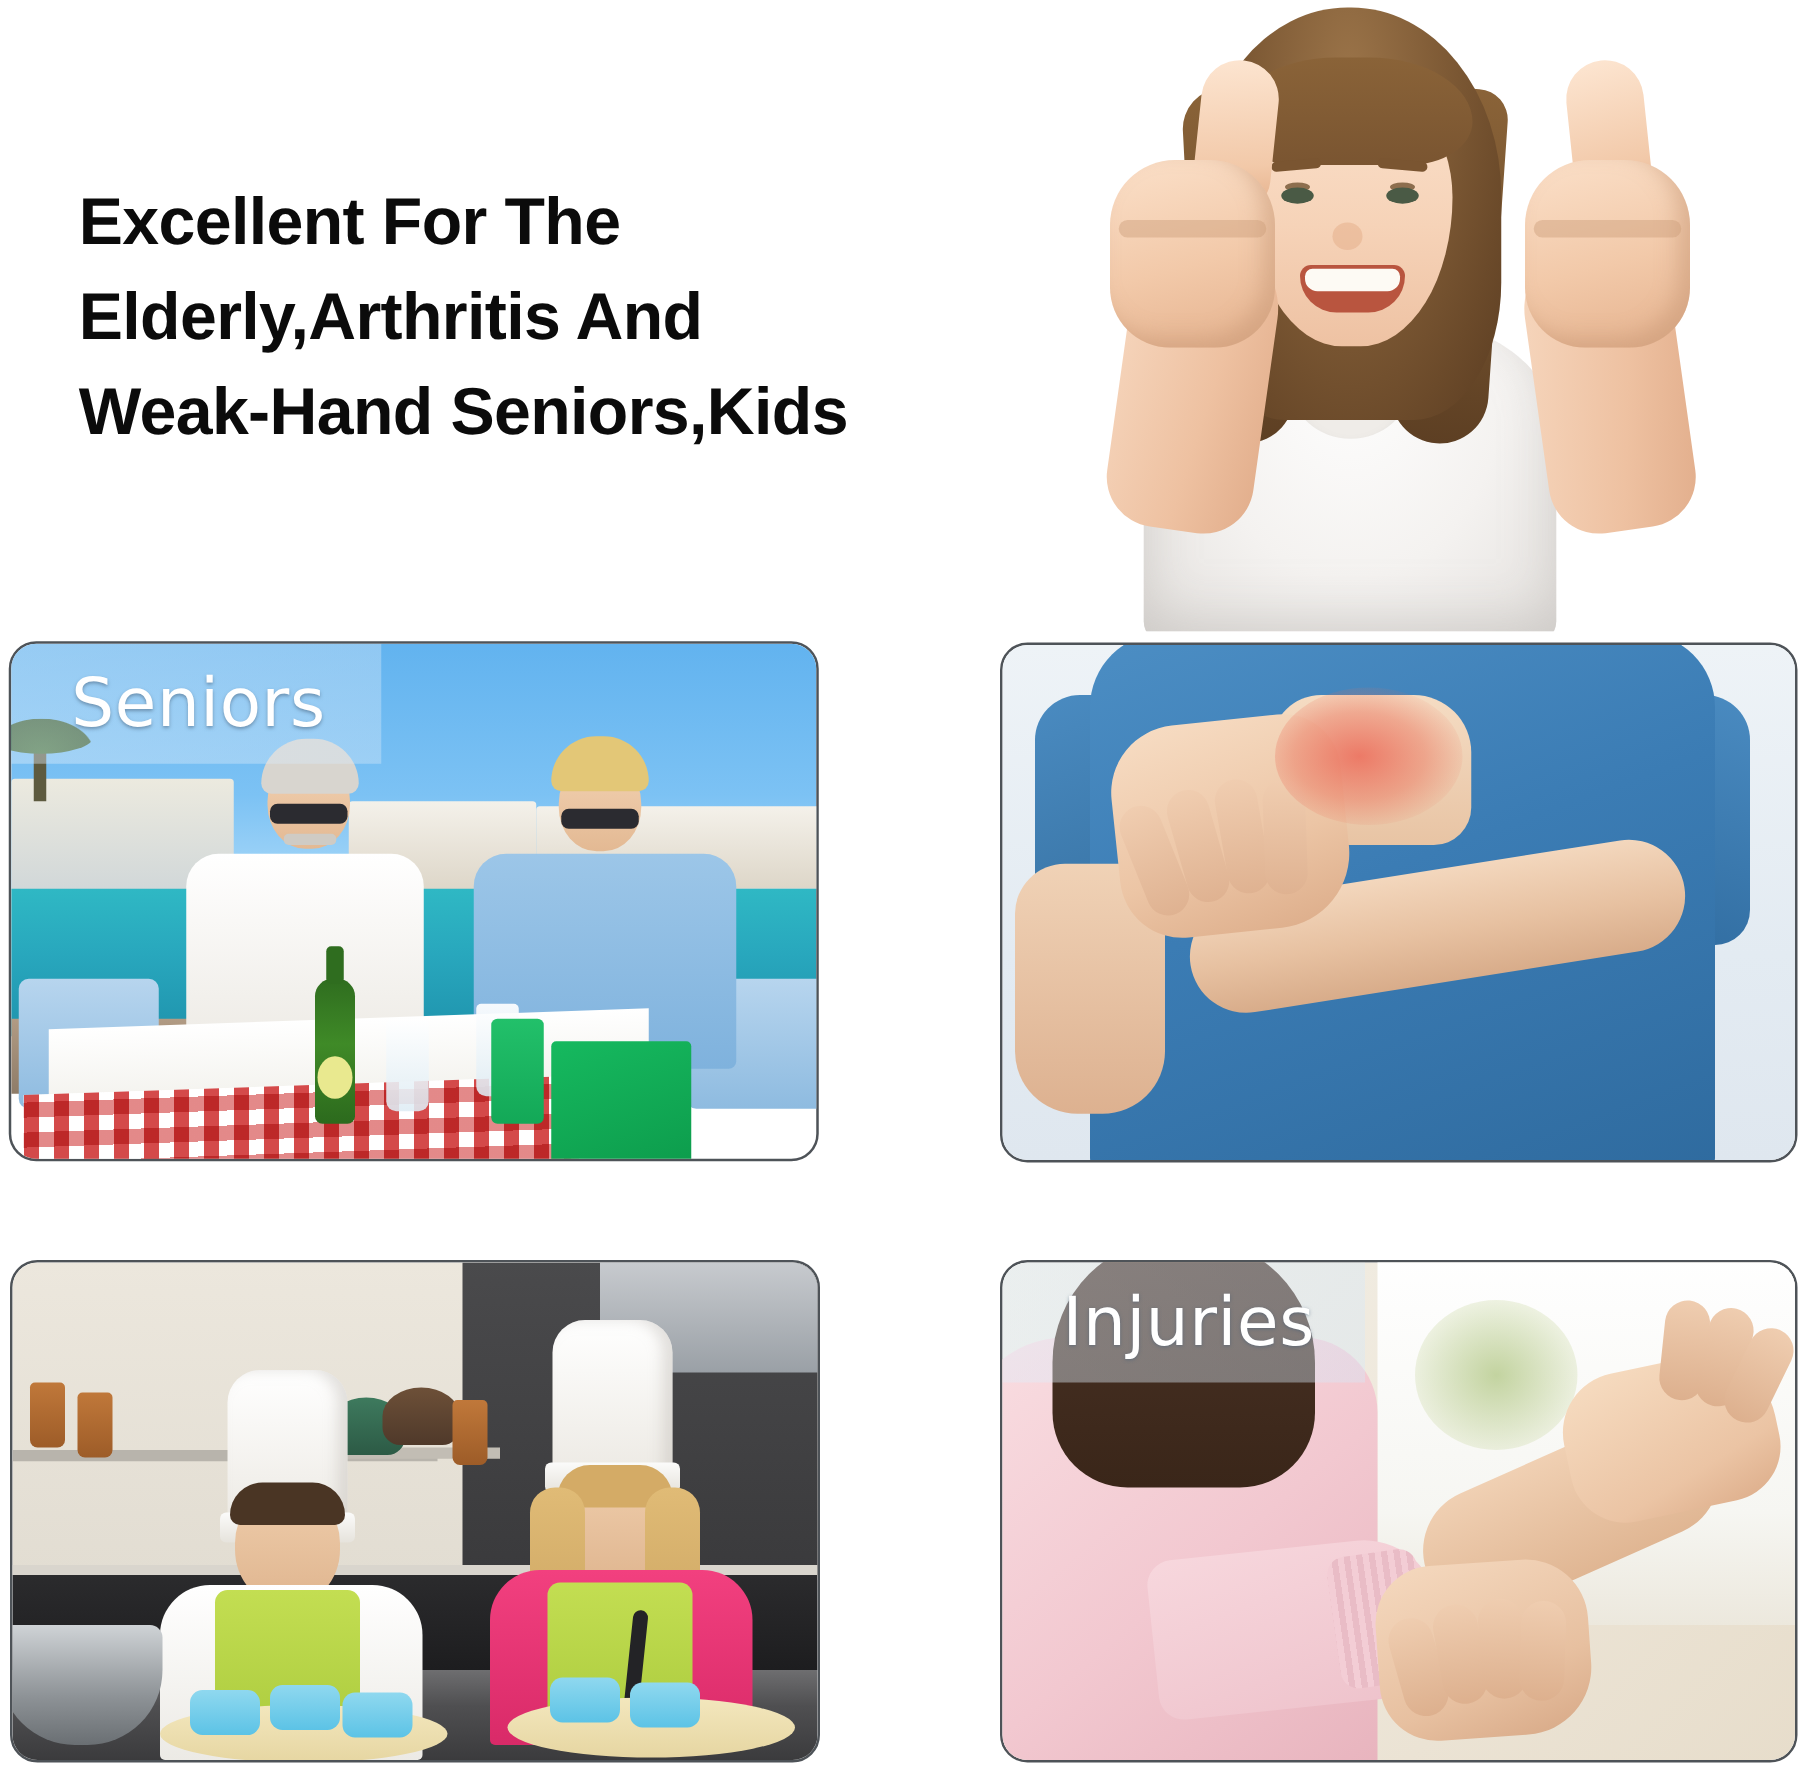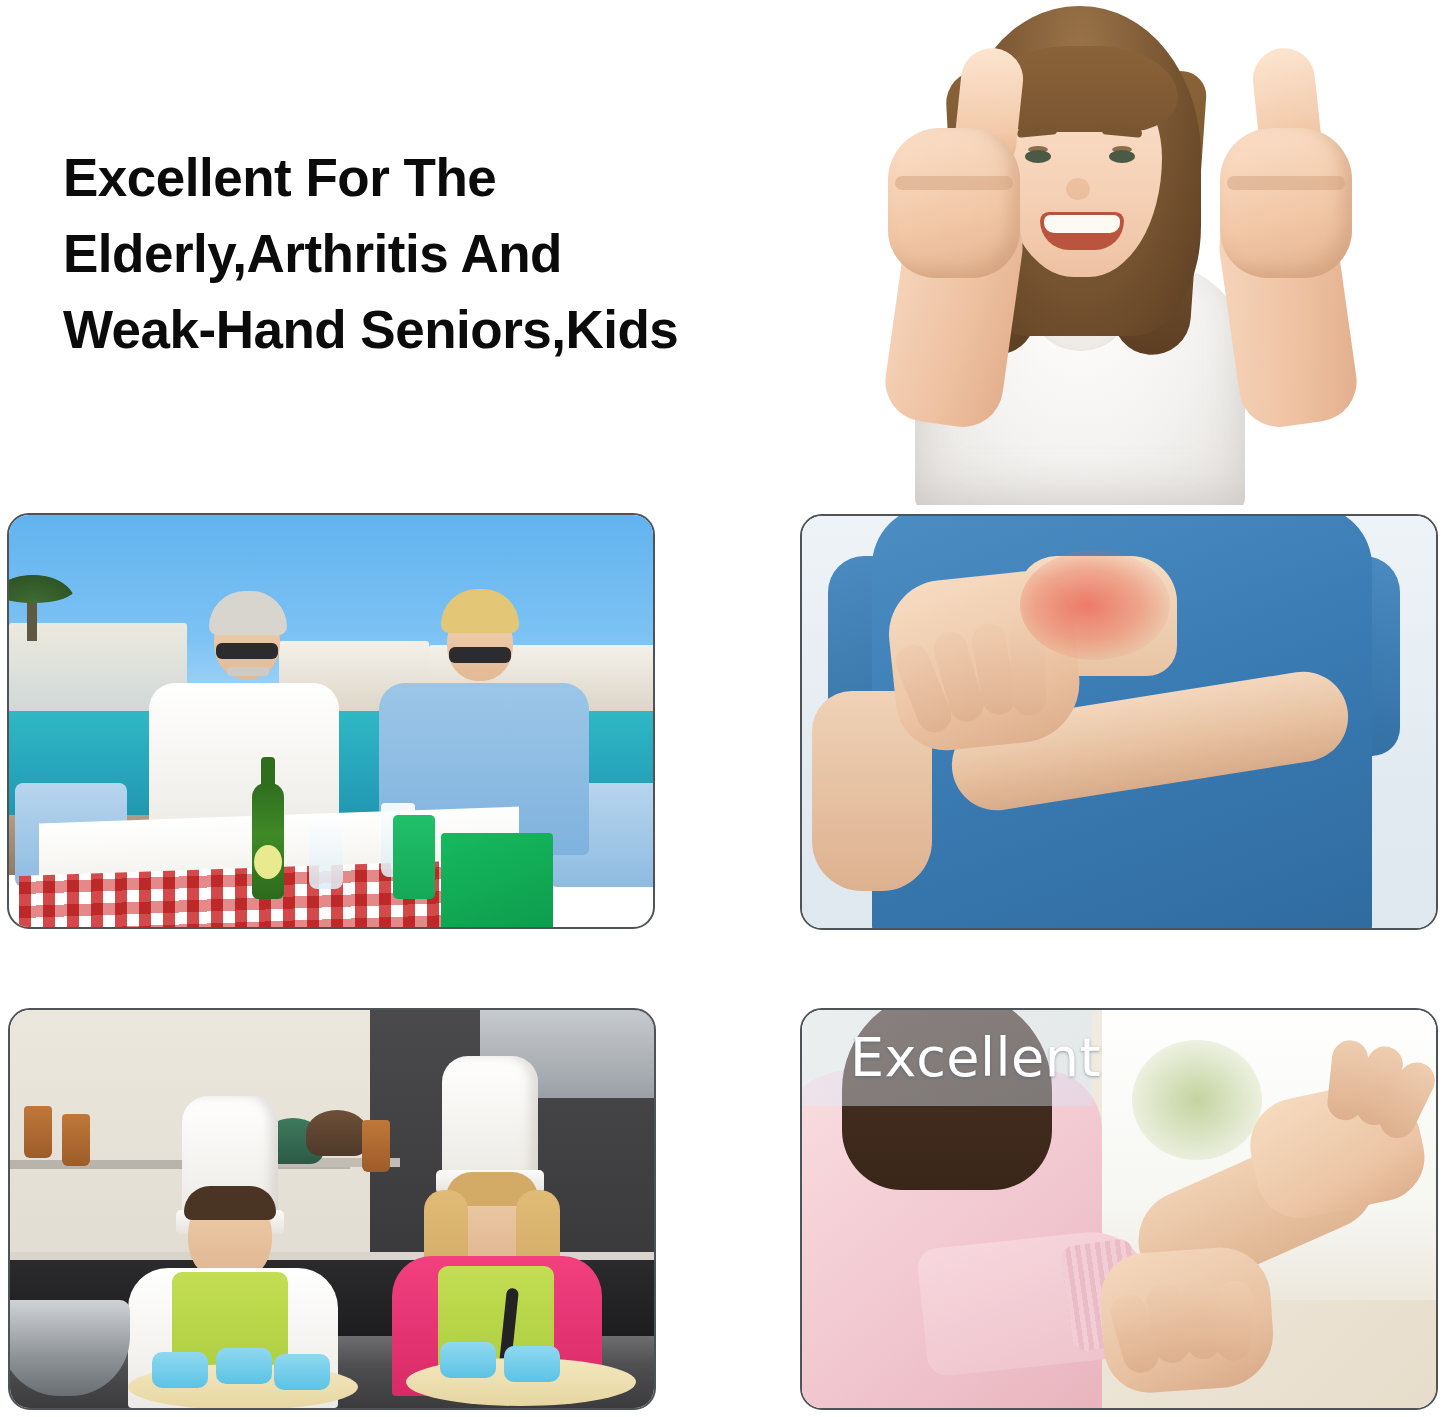--- a/index.html
+++ b/index.html
@@ -618,20 +618,23 @@
     <div class="cloth"></div>
     <div class="bottle">
       <div class="bottle-label"></div>
     </div>
     <div class="glass g1"></div>
     <div class="glass g2"></div>
     <div class="greencan"></div>
     <div class="greenbag"></div>
   </div>
 
+  <div class="label-band" id="band-seniors">
+    <span class="txt">Seniors</span>
+  </div>
 </div>
 
 <div class="panel" id="panel-injuries">
   <div class="photo">
     <div class="inj-bg"></div>
     <div class="inj-sleeve-l"></div>
     <div class="inj-sleeve-r"></div>
     <div class="inj-shirt"></div>
     <div class="inj-upperarm"></div>
     <div class="inj-forearm"></div>
@@ -712,15 +715,15 @@
     </div>
     <div class="a-grip">
       <div class="a-finger" style="left:14px;  top:40px; transform:rotate(-12deg);"></div>
       <div class="a-finger" style="left:48px;  top:32px; transform:rotate(-6deg);"></div>
       <div class="a-finger" style="left:82px;  top:30px; transform:rotate(0deg);"></div>
       <div class="a-finger" style="left:114px; top:34px; transform:rotate(6deg);"></div>
     </div>
   </div>
 
   <div class="label-band" id="band-arthritis">
-    <span class="txt">Excellent</span>
+    <span class="txt">Injuries</span>
   </div>
 </div>
 
 </body></html>

